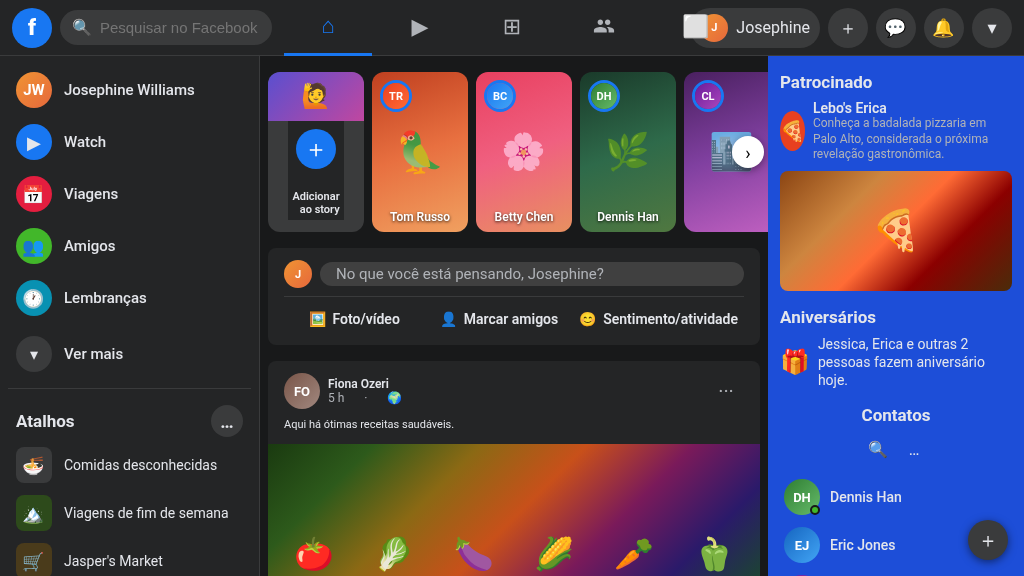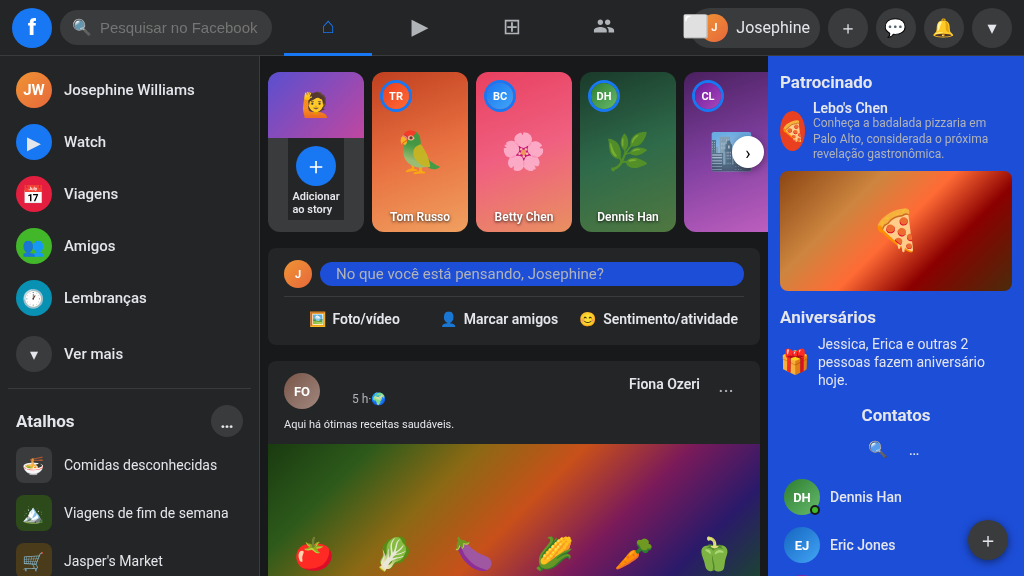--- a/index.html
+++ b/index.html
@@ -363,21 +363,21 @@
       padding: 12px 16px;
       margin-bottom: 16px;
     }
     .post-box-top {
       display: flex;
       align-items: center;
       gap: 8px;
     }
     .post-input {
       flex: 1;
-      background: #1d4ed8;
+      background: #404040;
       border-radius: 20px;
       padding: 3px 16px;
       color: #b0b3b8;
       font-size: 15px;
       cursor: pointer;
     }
     .post-actions {
       display: flex;
       gap: 4px;
       margin-top: 8px;
@@ -404,22 +404,22 @@
       margin-bottom: 16px;
       overflow: hidden;
     }
     .post-header {
       display: flex;
       align-items: center;
       padding: 12px 16px 8px;
       gap: 8px;
     }
     .post-author-info { flex: 1; }
-    .post-author-name { font-size: 14px; font-weight: 600; cursor: pointer; text-align: right; }
-    .post-meta { font-size: 12px; color: #b0b3b8; display: flex; align-items: center; gap: 0; margin-left: 24px; }
+    .post-author-name { font-size: 12px; font-weight: 600; cursor: pointer; }
+    .post-meta { font-size: 12px; color: #b0b3b8; display: flex; align-items: center; gap: 20px; }
     .post-more-btn {
       width: 36px;
       height: 36px;
       border-radius: 50%;
       display: flex;
       align-items: center;
       justify-content: center;
       cursor: pointer;
       font-size: 20px;
       color: #b0b3b8;
@@ -672,21 +672,21 @@
 
     <div class="stories-row">
 
       <div class="story-card story-add">
         <div class="story-bg story-add" style="flex-direction:column; justify-content:flex-end; padding-bottom:12px;">
           <div style="flex:1; background:#3a3b3c; width:100%; display:flex; align-items:center; justify-content:center; font-size:36px; color:#b0b3b8;">
             <div style="width:100%; height:100%; background: linear-gradient(135deg, #5a4fcf, #c047a0); display:flex; align-items:center; justify-content:center; font-size:24px;">🙋</div>
           </div>
           <div style="background:#242526; padding:8px 4px 4px; display:flex; flex-direction:column; align-items:center;">
             <div class="story-add-btn">＋</div>
-            <span style="font-size:11px; font-weight:600; color:#e4e6eb; text-align:left; line-height:1.2;">Adicionar<br>ao story</span>
+            <span style="font-size:11px; font-weight:600; color:#e4e6eb; text-align:right; line-height:1.2;margin-top:17px;">Adicionar<br>ao story</span>
           </div>
         </div>
       </div>
 
       <div class="story-card">
         <div class="story-bg story-bg-1" style="background: linear-gradient(160deg, #c04020, #e87040, #f0a060);">
           <span style="font-size:40px; opacity:0.7;">🦜</span>
         </div>
         <div class="story-avatar">
           <div class="avatar-circle-story" style="background: linear-gradient(135deg, #e84020, #ff6b35);">TR</div>
@@ -780,21 +780,21 @@
   </div>
 
   <div class="right-panel">
 
     <div class="sponsored-card">
       <div class="panel-section-title">Patrocinado</div>
       <div class="sponsored-card">
         <div class="sponsored-info">
           <div class="sponsored-logo">🍕</div>
           <div>
-            <div class="sponsored-name">Lebo's Chen</div>
+            <div class="sponsored-name">Lebo's Erica</div>
             <div class="sponsored-desc">Conheça a badalada pizzaria em Palo Alto, considerada o próxima revelação gastronômica.</div>
           </div>
         </div>
         <div class="sponsored-image">
           <div class="pizza-bg">🍕</div>
         </div>
       </div>
     </div>
 
     <div class="birthday-section">

